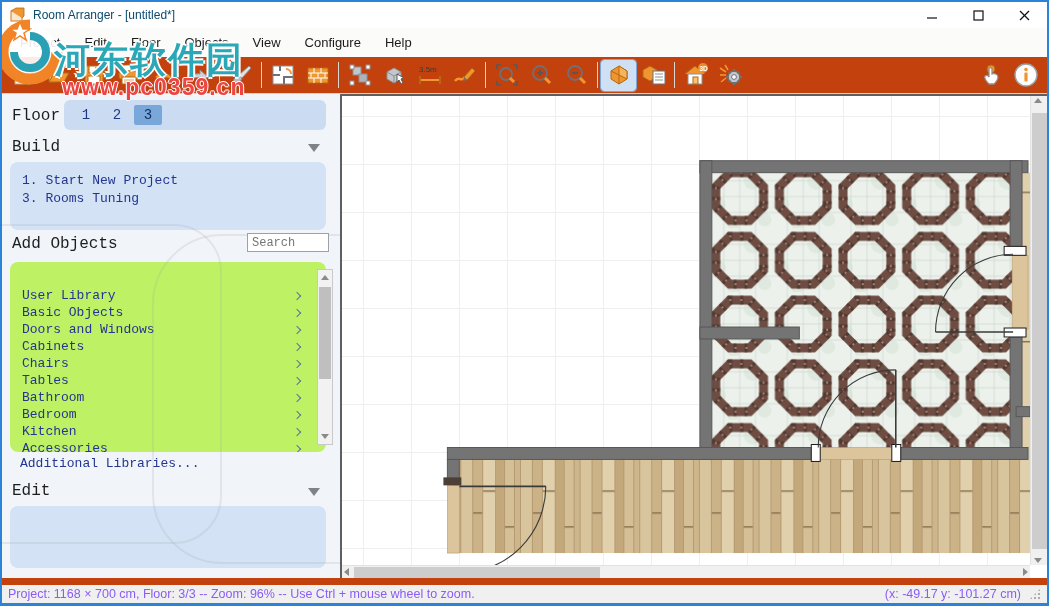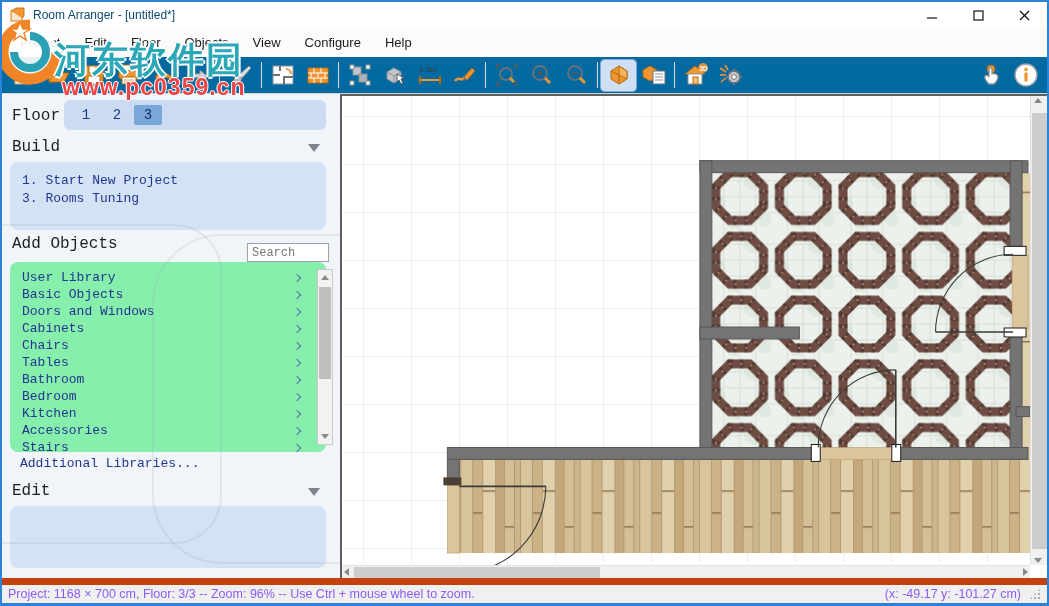--- a/index.html
+++ b/index.html
@@ -14,21 +14,21 @@
   .title-text { font-size:12px; color:#0c4a6e; }
   .win-controls { margin-left:auto; display:flex; height:100%; }
   .wbtn { width:46px; height:100%; display:flex; align-items:center; justify-content:center; }
   .wbtn svg { stroke:#111; stroke-width:1.2; fill:none; }
 
   
   .menubar { height:29px; background:#fbfbfa; display:flex; align-items:center; padding-left:6px; }
   .menu-item { font-size:13px; color:#1b1b1b; padding:4px 12px; }
 
   
-  .toolbar { height:37px; background:#0369a1; border-bottom:1px solid #d5d3d0;
+  .toolbar { height:37px; background:#c2410c; border-bottom:1px solid #d5d3d0;
              display:flex; align-items:center; padding:0 4px; }
   .tbtn { width:35px; height:31px; display:flex; align-items:center; justify-content:center; border-radius:3px; }
   .tbtn.active { background:#cfe0f5; outline:1px solid #7da7d8; }
   .tsep { width:1px; height:26px; background:#d9d7d4; margin:0 3px; }
   .tspacer { flex:1; }
 
   
   .main { display:flex; height:484px; }
 
   
@@ -43,26 +43,26 @@
   .floor-tabs { position:absolute; left:62px; top:6px; width:262px; height:30px;
                 background:#cbdcf2; border-radius:6px; display:flex; align-items:center;
                 padding-left:8px; z-index:2; }
   .ftab { width:28px; height:20px; display:flex; align-items:center; justify-content:center;
           font-family:"Liberation Mono","DejaVu Sans Mono",monospace; font-size:14px;
           color:#1d3a86; margin-right:3px; border-radius:2px; }
   .ftab.active { background:#79a7da; color:#122b5e; }
   .navy { color:#23368f; }
   .build-steps { position:absolute; left:20px; top:78px; z-index:3;
                  font-family:"Liberation Mono","DejaVu Sans Mono",monospace; font-size:13px; line-height:18px; }
-  .search-box { position:absolute; left:245px; top:149px; width:82px; height:19px;
+  .search-box { position:absolute; left:245px; top:139px; width:82px; height:19px;
                 background:#fff; border:1px solid #9aa3ac; z-index:3;
                 font-family:"Liberation Mono","DejaVu Sans Mono",monospace; font-size:12px;
                 color:#555; padding:1px 4px; }
   .obj-list { position:absolute; left:8px; top:168px; width:316px; height:190px; z-index:1;
-              background:#86efac; border-radius:8px; overflow:hidden; padding-top:7px; }
+              background:#bef264; border-radius:8px; overflow:hidden; padding-top:25px; }
   .lrow { display:flex; align-items:center; height:17px; padding:0 26px 0 12px;
           font-family:"Liberation Mono","DejaVu Sans Mono",monospace; font-size:13px; color:#23368f; }
   .chev-icon { margin-left:auto; width:6px; height:6px; border-top:1.5px solid #4a5da8;
                border-right:1.5px solid #4a5da8; transform:rotate(45deg); opacity:.85; }
   .list-scroll { position:absolute; right:7px; top:175px; width:16px; height:176px; z-index:4;
                  background:#f2f2f2; border:1px solid #c9c9c9; }
   .ls-arrow { position:absolute; left:0; width:14px; height:15px; display:flex;
               align-items:center; justify-content:center; }
   .arr-up { width:0;height:0;border-left:4px solid transparent;border-right:4px solid transparent;
             border-bottom:5px solid #8a8a8a; }

